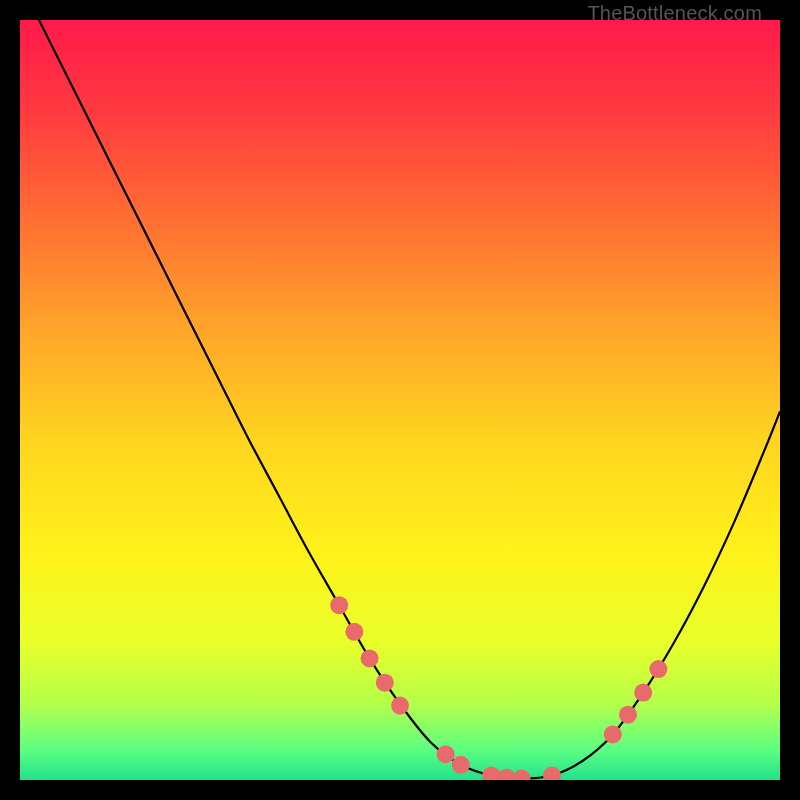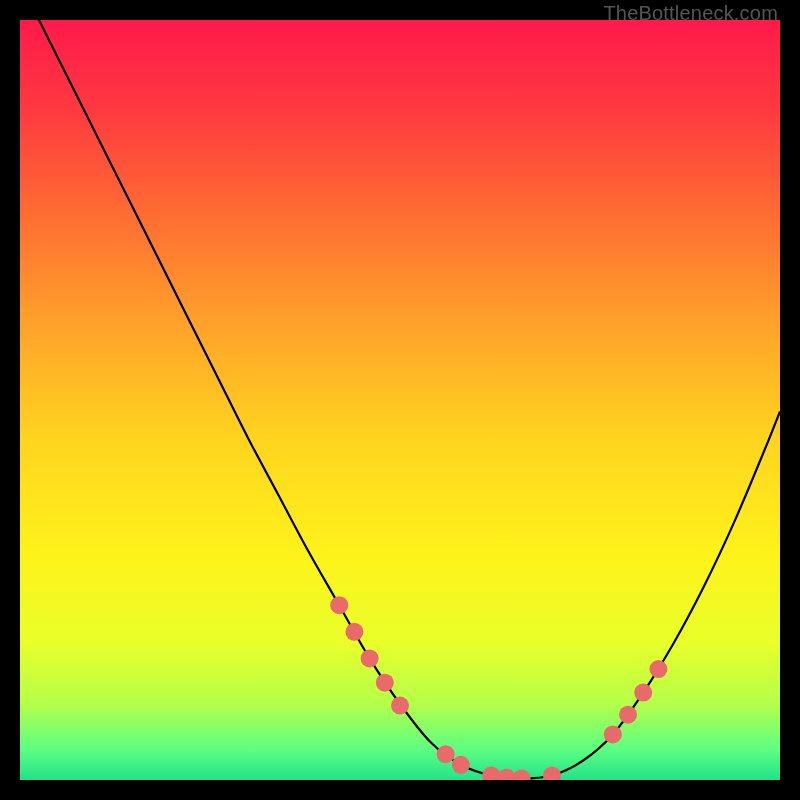--- a/index.html
+++ b/index.html
@@ -14,21 +14,21 @@
     position: absolute;
     left: 20px;
     top: 20px;
     width: 760px;
     height: 760px;
     overflow: hidden;
   }
   .watermark {
     position: absolute;
     top: 2px;
-    right: 22px;
+    right: 38px;
     color: #555;
     font-size: 20px;
     font-weight: 500;
     letter-spacing: 0.2px;
     z-index: 20;
   }
   svg { display: block; }
 </style>
 </head>
 <body>

